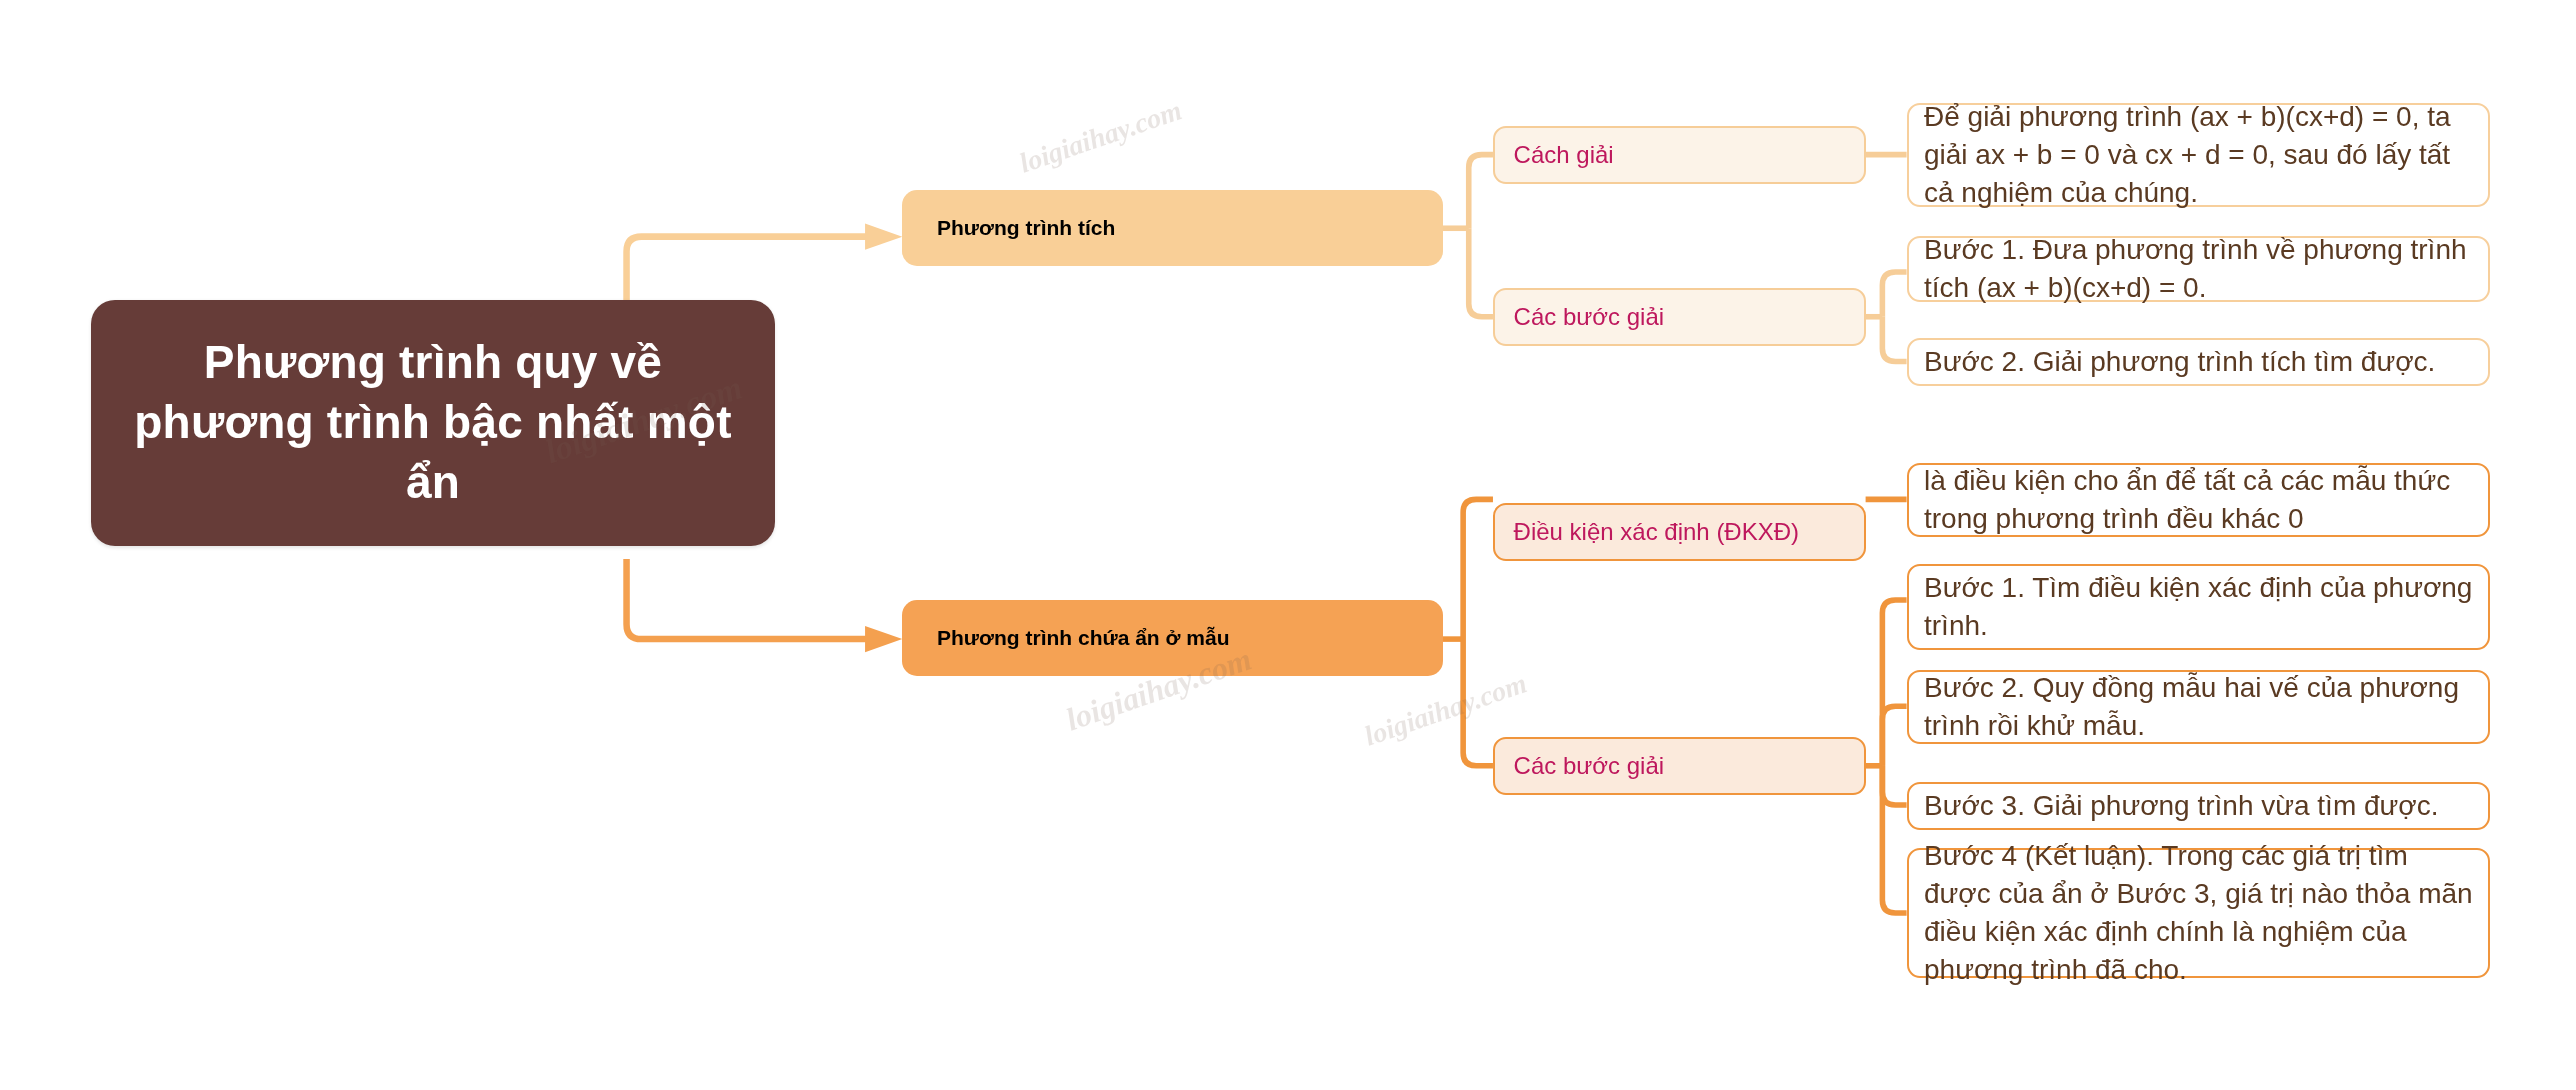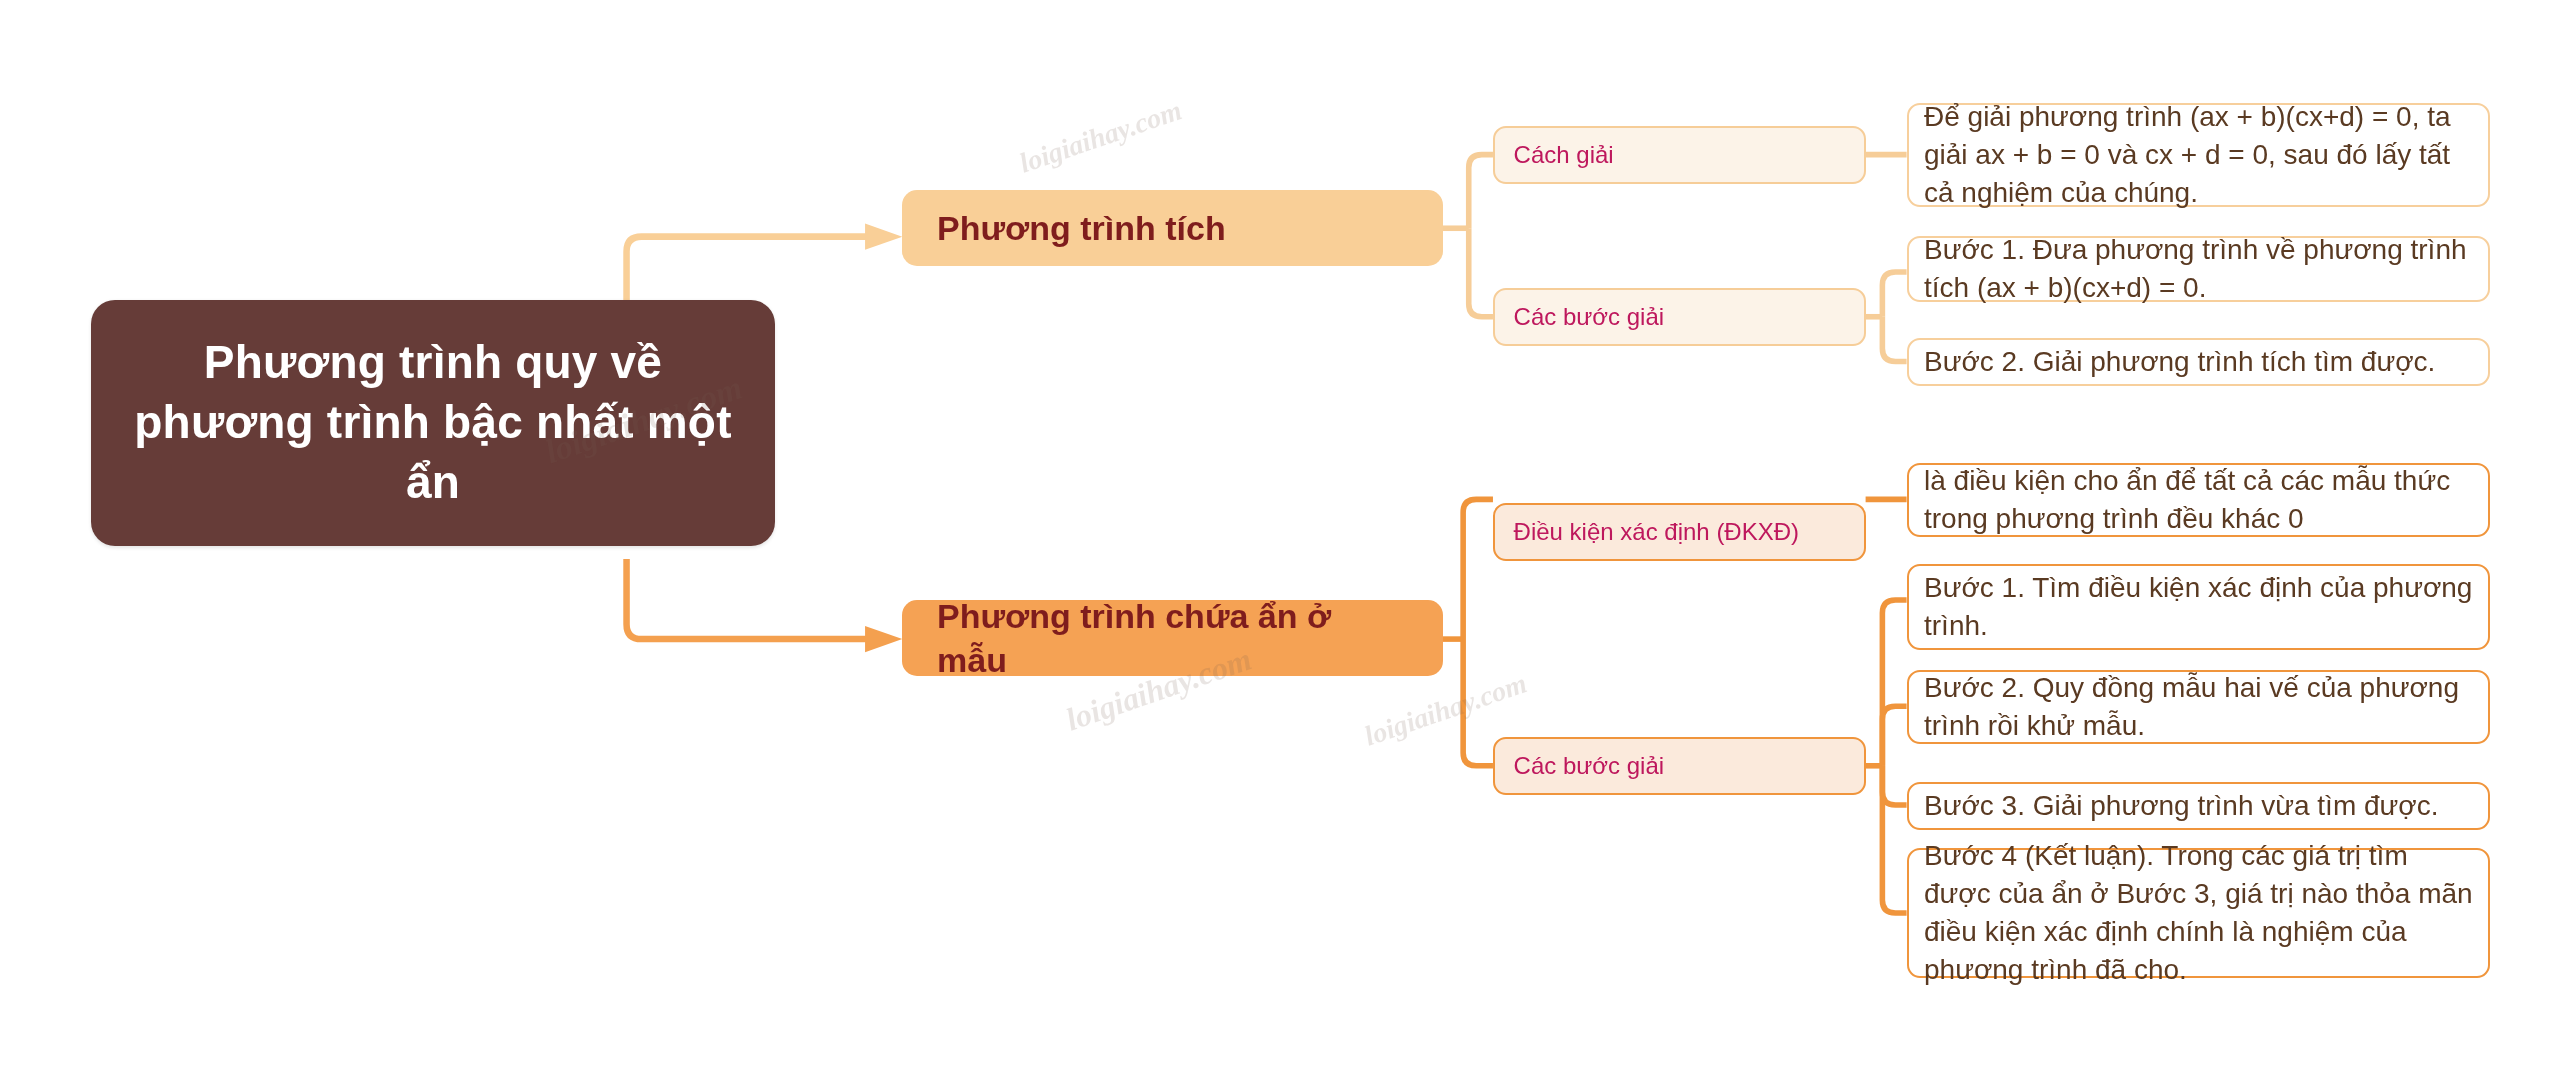--- a/index.html
+++ b/index.html
@@ -58,23 +58,23 @@
 
   
   .branch {
     left: 902px;
     width: 541px;
     height: 76px;
     padding: 0 35px;
     border-radius: 15px;
   }
   .branch .txt {
-    font-size: 34px;
+    font-size: 21px;
     font-weight: bold;
-    color: #7f1d1d;
+    color: #000000;
     line-height: 1.3;
   }
   .branch-a { top: 190px; background: #f9cf97; }
   .branch-b { top: 600px; background: #f5a254; }
 
   
   .sub {
     left: 1493px;
     width: 373px;
     height: 58px;

